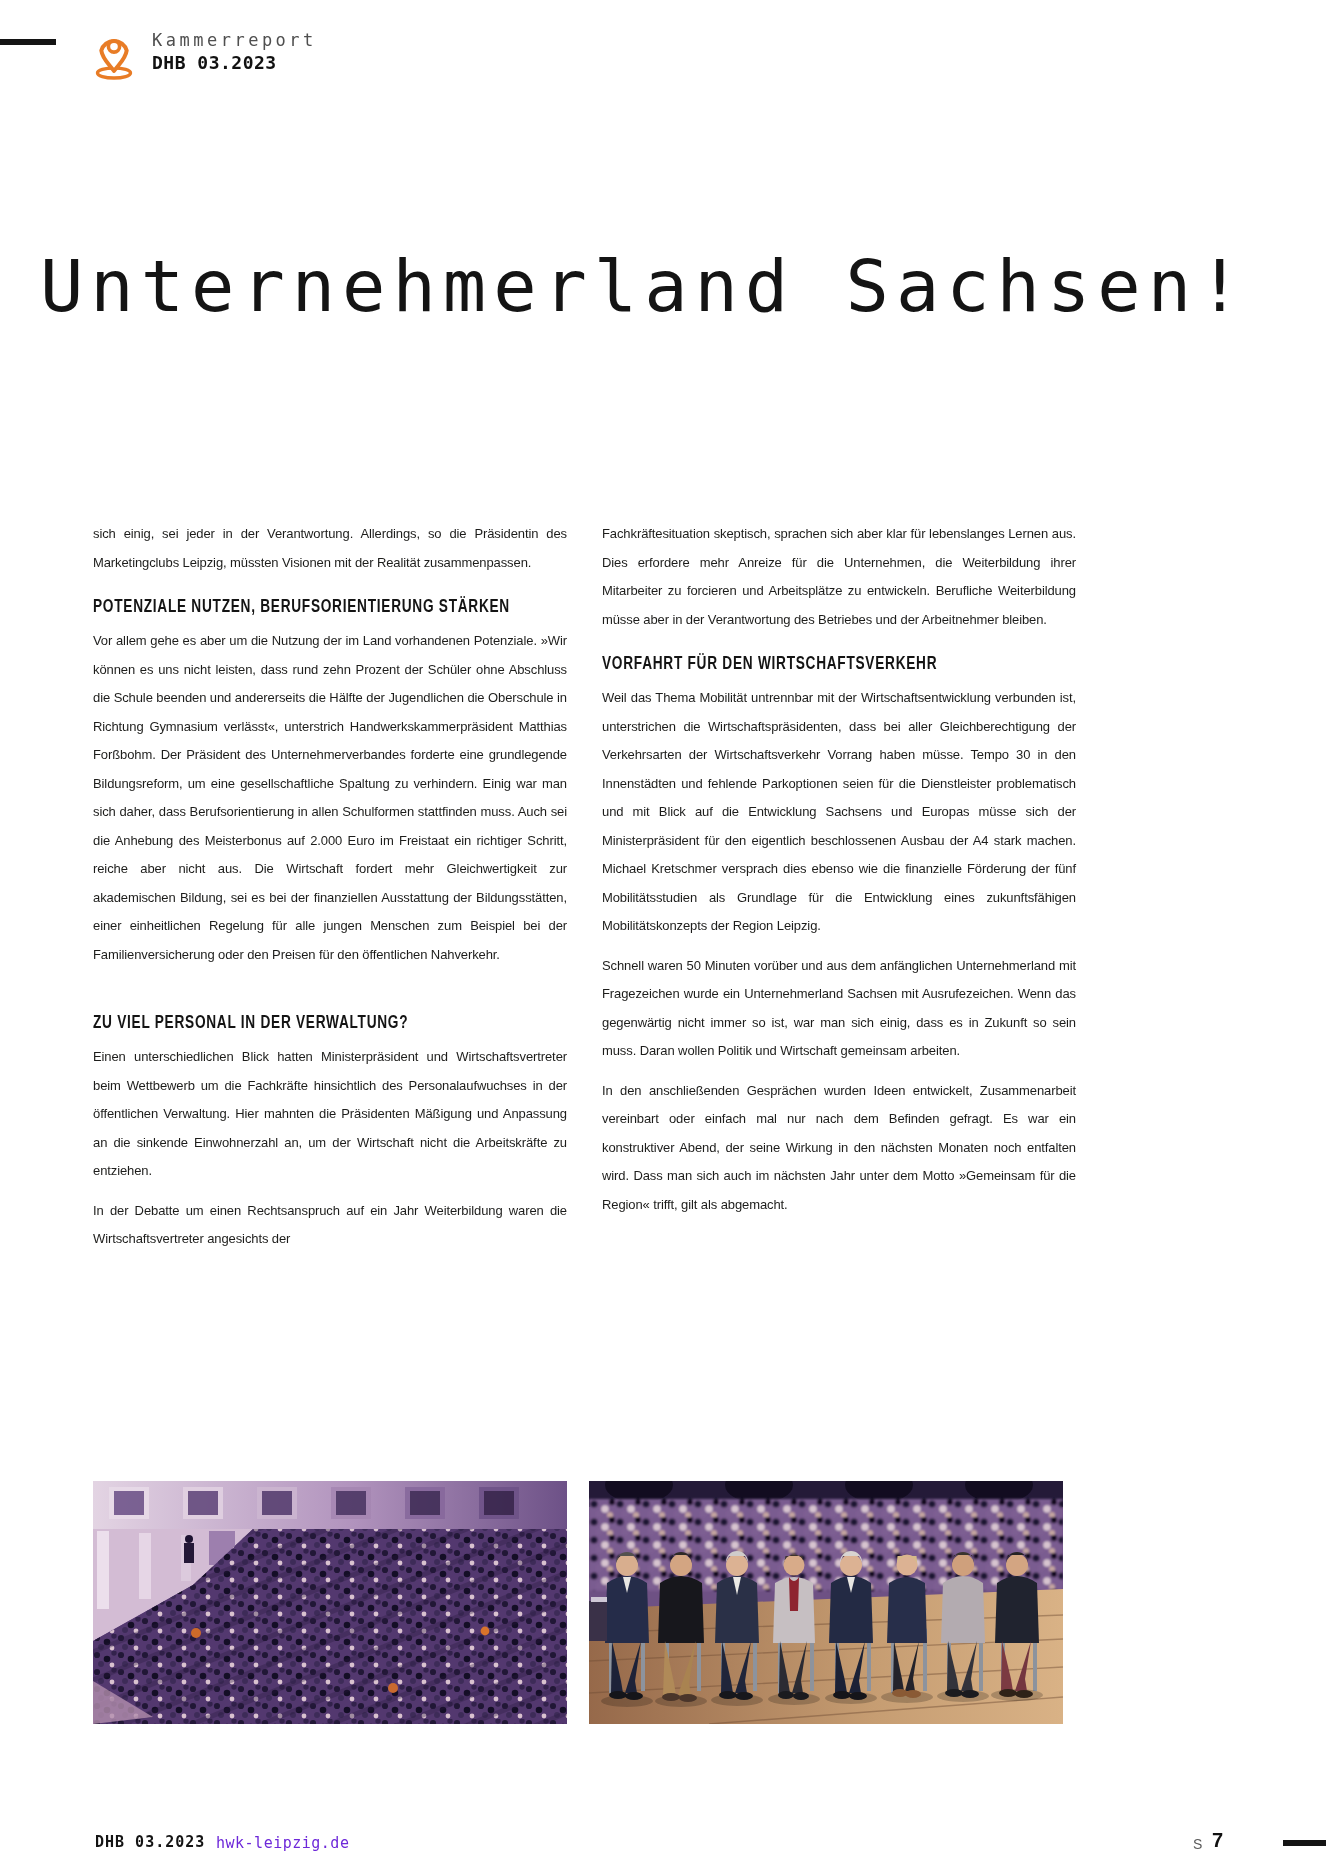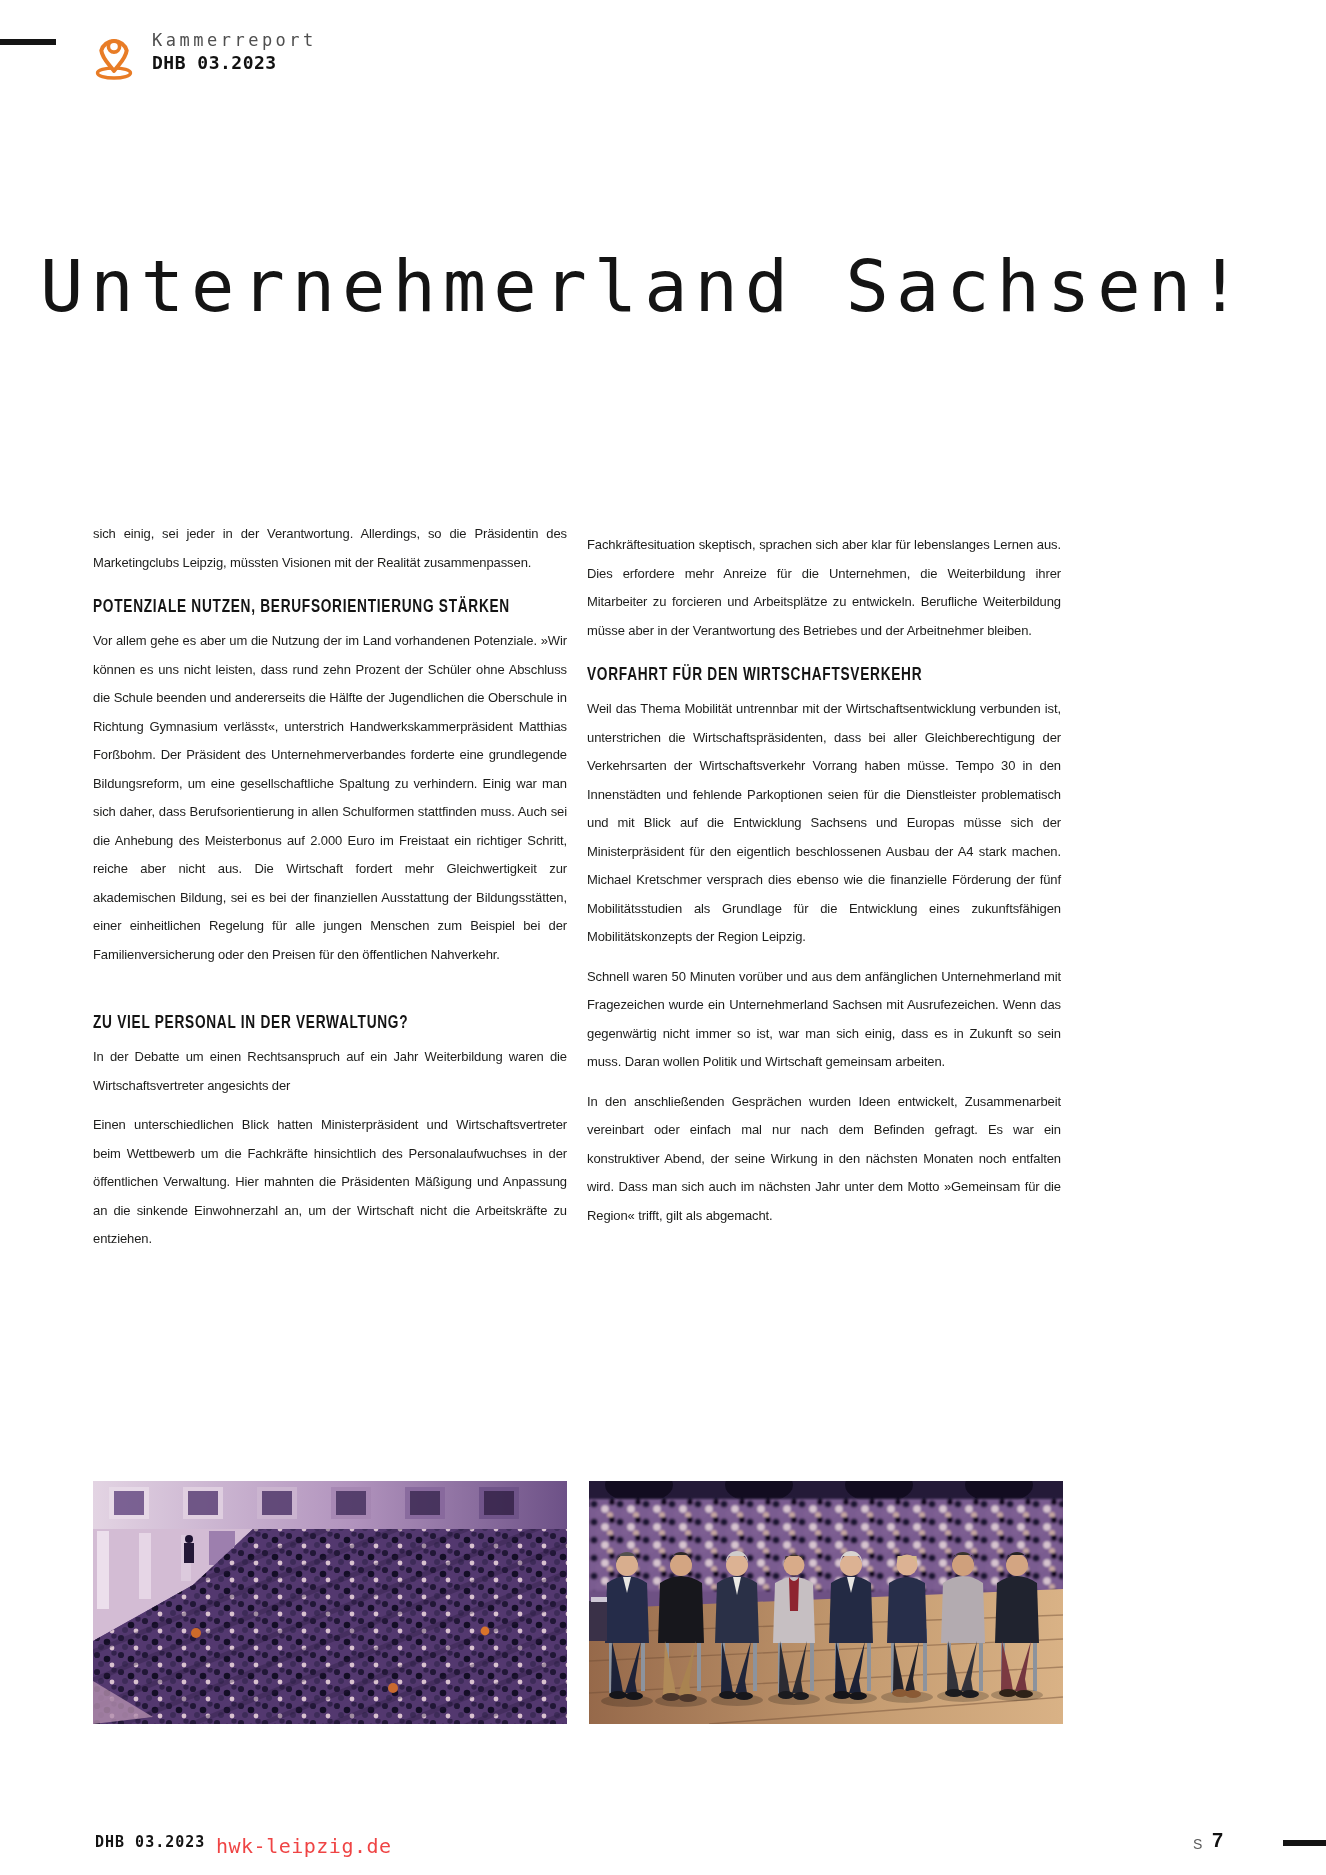--- a/index.html
+++ b/index.html
@@ -22,21 +22,21 @@
   }
   
   .title {
     position:absolute; left:24px; top:228px; margin:16px;
     font-family:"DejaVu Sans Mono", monospace; font-weight:400;
     font-size:72px; letter-spacing:7px; color:#141414; white-space:nowrap;
   }
   
   .col { position:absolute; top:520px; width:474px; }
   .col-left  { left:93px; }
-  .col-right { left:587px;margin-top:11px; }
+  .col-right { left:602px; }
   .col p {
     margin:0 0 11px; font-size:13px; line-height:28.5px; text-align:justify;
     letter-spacing:-0.1px; color:#1d1d1b;
   }
   .col h3 {
     margin:16px 0 9px; font-size:19px; line-height:25px; font-weight:700;
     letter-spacing:1px; color:#141414; white-space:nowrap;
     transform:scaleX(0.72); transform-origin:0 50%;
   }
   .col h3.h-gap { margin-top:40px; }
@@ -45,21 +45,21 @@
   .photo-left  { left:93px; }
   .photo-right { left:589px; }
   .photo svg { display:block; }
   
   .f-issue {
     position:absolute; left:95px; top:1833px; font-family:"DejaVu Sans Mono", monospace;
     font-size:15px; font-weight:700; letter-spacing:1px; color:#141414;
   }
   .f-site {
     position:absolute; left:216px; top:1834px; font-family:"DejaVu Sans Mono", monospace;
-    font-size:20px; letter-spacing:0.5px; color:#ef4444;
+    font-size:15px; letter-spacing:0.5px; color:#6d28d9;
   }
   .f-page-s { position:absolute; left:1193px; top:1836px; font-size:14px; color:#5a5a5a; letter-spacing:1px; }
   .f-page-n { position:absolute; left:1212px; top:1829px; font-size:20px; font-weight:700; color:#111; }
   .bottom-rule { position:absolute; left:1283px; top:1840px; width:43px; height:6px; background:#141414; }
 </style>
 </head>
 <body>
 
 <div class="page">
 
@@ -77,22 +77,22 @@
     </div>
   </div>
 
   <h1 class="title">Unternehmerland Sachsen!</h1>
 
   <section class="col col-left">
     <p>sich einig, sei jeder in der Verantwortung. Allerdings, so die Präsidentin des Marketingclubs Leipzig, müssten Visionen mit der Realität zusammenpassen.</p>
     <h3>POTENZIALE NUTZEN, BERUFSORIENTIERUNG STÄRKEN</h3>
     <p>Vor allem gehe es aber um die Nutzung der im Land vorhandenen Potenziale. »Wir können es uns nicht leisten, dass rund zehn Prozent der Schüler ohne Abschluss die Schule beenden und andererseits die Hälfte der Jugendlichen die Oberschule in Richtung Gymnasium verlässt«, unterstrich Handwerkskammerpräsident Matthias Forßbohm. Der Präsident des Unternehmerverbandes forderte eine grundlegende Bildungsreform, um eine gesellschaftliche Spaltung zu verhindern. Einig war man sich daher, dass Berufsorientierung in allen Schulformen stattfinden muss. Auch sei die Anhebung des Meisterbonus auf 2.000 Euro im Freistaat ein richtiger Schritt, reiche aber nicht aus. Die Wirtschaft fordert mehr Gleichwertigkeit zur akademischen Bildung, sei es bei der finanziellen Ausstattung der Bildungsstätten, einer einheitlichen Regelung für alle jungen Menschen zum Beispiel bei der Familienversicherung oder den Preisen für den öffentlichen Nahverkehr.</p>
     <h3 class="h-gap">ZU VIEL PERSONAL IN DER VERWALTUNG?</h3>
+    <p>Einen unterschiedlichen Blick hatten Ministerpräsident und Wirtschaftsvertreter beim Wettbewerb um die Fachkräfte hinsichtlich des Personalaufwuchses in der öffentlichen Verwaltung. Hier mahnten die Präsidenten Mäßigung und Anpassung an die sinkende Einwohnerzahl an, um der Wirtschaft nicht die Arbeitskräfte zu entziehen.</p>
     <p>In der Debatte um einen Rechtsanspruch auf ein Jahr Weiterbildung waren die Wirtschaftsvertreter angesichts der</p>
-    <p>Einen unterschiedlichen Blick hatten Ministerpräsident und Wirtschaftsvertreter beim Wettbewerb um die Fachkräfte hinsichtlich des Personalaufwuchses in der öffentlichen Verwaltung. Hier mahnten die Präsidenten Mäßigung und Anpassung an die sinkende Einwohnerzahl an, um der Wirtschaft nicht die Arbeitskräfte zu entziehen.</p>
   </section>
 
   <section class="col col-right">
     <p>Fachkräftesituation skeptisch, sprachen sich aber klar für lebenslanges Lernen aus. Dies erfordere mehr Anreize für die Unternehmen, die Weiterbildung ihrer Mitarbeiter zu forcieren und Arbeitsplätze zu entwickeln. Berufliche Weiterbildung müsse aber in der Verantwortung des Betriebes und der Arbeitnehmer bleiben.</p>
     <h3>VORFAHRT FÜR DEN WIRTSCHAFTSVERKEHR</h3>
     <p>Weil das Thema Mobilität untrennbar mit der Wirtschaftsentwicklung verbunden ist, unterstrichen die Wirtschaftspräsidenten, dass bei aller Gleichberechtigung der Verkehrsarten der Wirtschaftsverkehr Vorrang haben müsse. Tempo 30 in den Innenstädten und fehlende Parkoptionen seien für die Dienstleister problematisch und mit Blick auf die Entwicklung Sachsens und Europas müsse sich der Ministerpräsident für den eigentlich beschlossenen Ausbau der A4 stark machen. Michael Kretschmer versprach dies ebenso wie die finanzielle Förderung der fünf Mobilitätsstudien als Grundlage für die Entwicklung eines zukunftsfähigen Mobilitätskonzepts der Region Leipzig.</p>
     <p>Schnell waren 50 Minuten vorüber und aus dem anfänglichen Unternehmerland mit Fragezeichen wurde ein Unternehmerland Sachsen mit Ausrufezeichen. Wenn das gegenwärtig nicht immer so ist, war man sich einig, dass es in Zukunft so sein muss. Daran wollen Politik und Wirtschaft gemeinsam arbeiten.</p>
     <p>In den anschließenden Gesprächen wurden Ideen entwickelt, Zusammenarbeit vereinbart oder einfach mal nur nach dem Befinden gefragt. Es war ein konstruktiver Abend, der seine Wirkung in den nächsten Monaten noch entfalten wird. Dass man sich auch im nächsten Jahr unter dem Motto »Gemeinsam für die Region« trifft, gilt als abgemacht.</p>
   </section>
 

